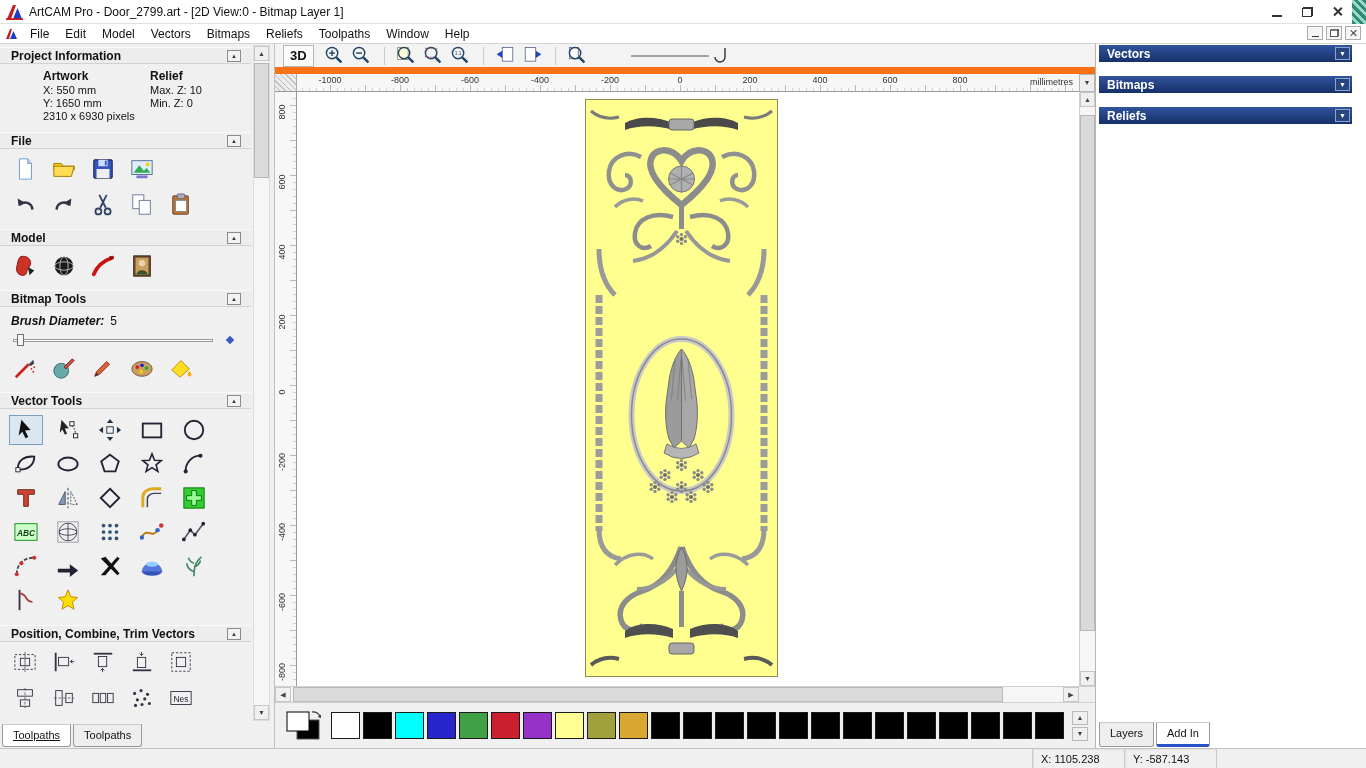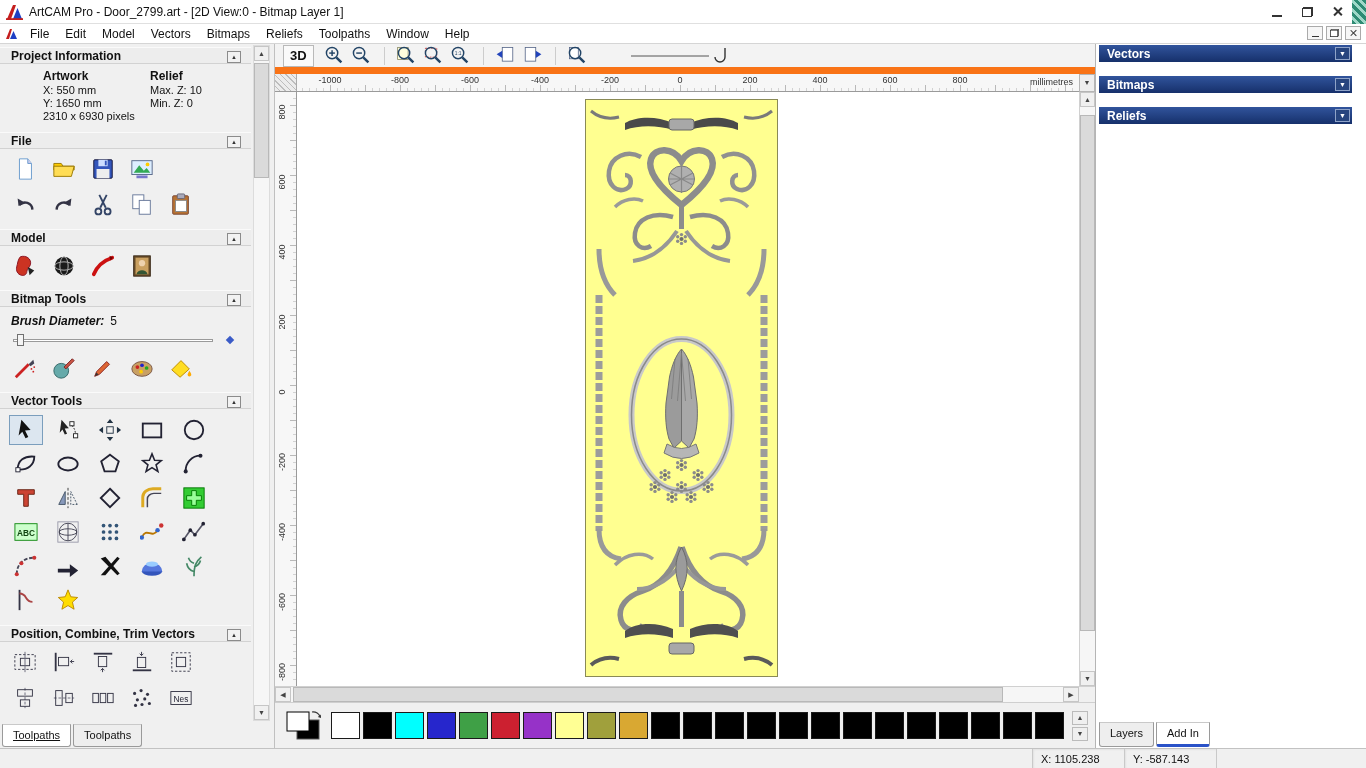--- a/index.html
+++ b/index.html
@@ -27,34 +27,34 @@
 .child-icon{width:14px;height:12px;margin:0 3px 0 5px;flex:none;}
 .menu-items{display:flex;}
 .menu-item{font-size:12px;padding:2px 8px;}
 .child-controls{position:absolute;right:5px;top:2px;display:flex;gap:3px;}
 .cc-btn{width:16px;height:14px;border:1px solid #aaa;background:#f6f6f6;display:flex;align-items:center;justify-content:center;}
 
 .main{display:flex;height:704px;}
 
 .left-panel{width:275px;flex:none;position:relative;background:#f0f0f0;border-right:1px solid #c0c0c0;}
 .lp-content{position:absolute;left:0;top:0;width:251px;bottom:26px;overflow:hidden;}
-.section-header{display:flex;align-items:flex-end;height:17px;margin-top:8px;padding:0 10px 0 11px;background:#ededed;border-top:1px solid #fafafa;border-bottom:1px solid #d2d2d2;}
+.section-header{display:flex;align-items:center;height:17px;margin-top:8px;padding:0 10px 0 11px;background:#ededed;border-top:1px solid #fafafa;border-bottom:1px solid #d2d2d2;}
 .section-header:first-child{margin-top:3px;}
 .sh-label{flex:1;font-size:12px;font-weight:bold;white-space:nowrap;}
 .collapse-btn{width:14px;height:12px;border:1px solid #8b8b8b;background:#f2f2f2;font-size:6px;line-height:10px;text-align:center;color:#333;}
 .proj-info{display:flex;padding:5px 0 1px 11px;font-size:11px;}
 .pi-col1{width:107px;margin-left:32px;}
 .pi-h{font-weight:bold;font-size:12px;margin-bottom:1px;}
 .pi-v{margin-bottom:1px;}
 .tool-row{display:flex;gap:9px;padding:5px 0 2px 10px;align-items:center;}
 .tool-btn{width:30px;height:29px;display:flex;align-items:center;justify-content:center;flex:none;}
 .tool-btn.pressed{border:1px solid #7b9ebd;background:#dce6f0;}
 .ic{width:24px;height:24px;display:block;}
 .vector-grid{display:grid;grid-template-columns:repeat(5,42px);row-gap:4px;padding:6px 0 2px 9px;}
-.vector-grid .tool-btn{width:34px;height:30px;}
+.vector-grid .tool-btn{width:34px;height:30px;font-style:italic;}
 .brush-row{display:flex;gap:6px;padding:7px 0 0 11px;font-size:12px;}
 .brush-label{font-weight:bold;font-style:italic;}
 .slider-row{position:relative;height:16px;margin:4px 10px 0 11px;}
 .slider-track{position:absolute;left:2px;right:28px;top:7px;height:3px;background:#fff;border:1px solid #9a9a9a;}
 .slider-handle{position:absolute;left:6px;top:2px;width:7px;height:12px;background:#f4f4f4;border:1px solid #707070;}
 .blue-diamond{position:absolute;right:8px;top:5px;width:6px;height:6px;background:#3a5bc7;transform:rotate(45deg);}
 .lp-scrollbar{position:absolute;top:1px;bottom:27px;right:4px;width:17px;background:#f6f6f6;border:1px solid #dcdcdc;display:flex;flex-direction:column;}
 .sb-btn{height:15px;background:#f0f0f0;border:1px solid #c6c6c6;font-size:7px;color:#444;display:flex;align-items:center;justify-content:center;flex:none;}
 .v-scrollbar .sb-btn{width:100%;}
 .sb-track{flex:1;position:relative;}

